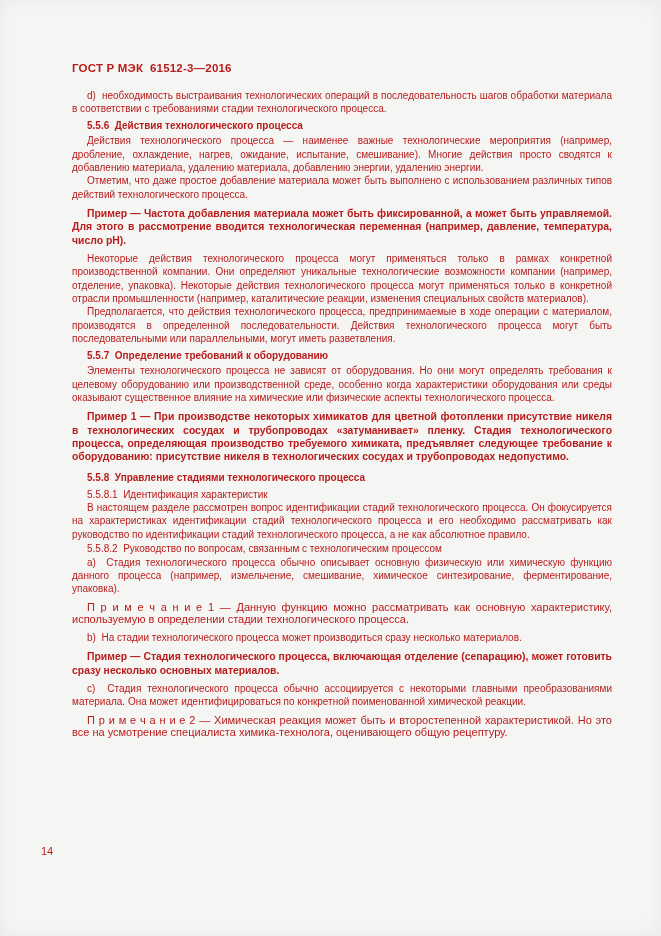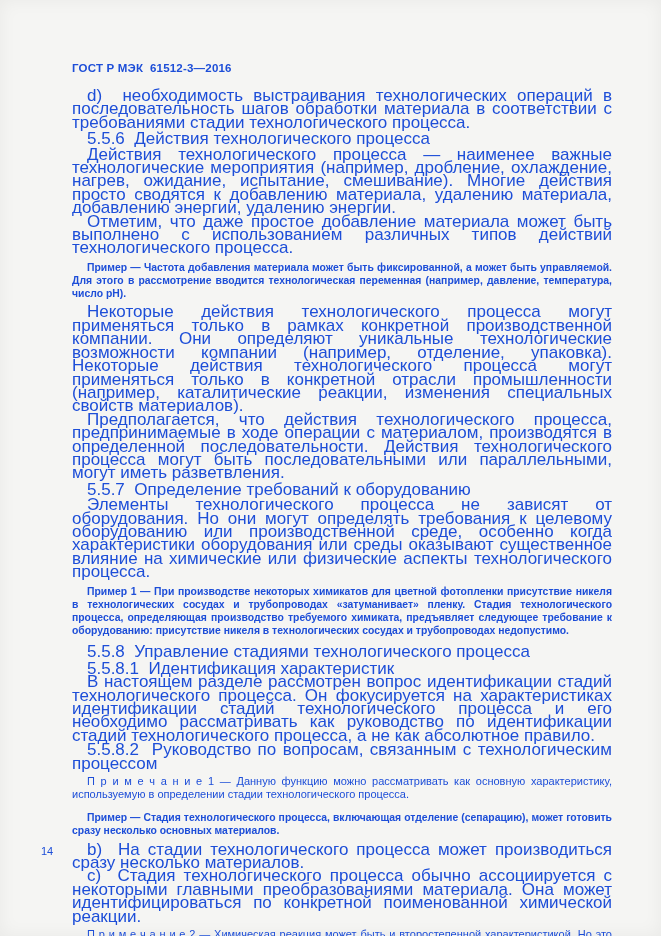--- a/index.html
+++ b/index.html
@@ -2,21 +2,21 @@
 <html><head>
 <meta charset="utf-8">
 <style>
   html, body { margin: 0; padding: 0; }
   .page {
     position: relative;
     width: 661px;
     height: 936px;
     background: #f5f5f3;
     font-family: "Liberation Sans", sans-serif;
-    color: #1d4ed8;
+    color: #b91c1c;
     overflow: hidden;
     box-shadow: inset 0 0 18px rgba(0,0,0,0.05);
   }
   .doc-header {
     position: absolute;
     left: 72px;
     top: 62px;
     font-size: 11.5px;
     font-weight: bold;
     letter-spacing: 0.2px;
@@ -25,27 +25,27 @@
   .content {
     position: absolute;
     left: 72px;
     top: 89px;
     width: 540px;
     display: flex;
     flex-direction: column;
   }
   .blk {
     margin: 0;
-    font-size: 17px;
+    font-size: 10px;
     line-height: 13.4px;
     text-align: justify;
     text-indent: 15px;
   }
   .blk-heading {
-    font-weight: normal;
+    font-weight: bold;
     margin: 3px 0 2px 0;
   }
   .blk-subheading { margin: 1px 0 0 0; }
   .blk-example, .blk-example-cont {
     font-size: 10.4px;
     font-weight: bold;
     line-height: 13.2px;
     margin: 6px 0 5px 0;
   }
   .blk-example-cont { margin: -5px 0 5px 0; }
@@ -75,21 +75,22 @@
       <p class="blk blk-example">Пример — Частота добавления материала может быть фиксированной, а может быть управляемой. Для этого в рассмотрение вводится технологическая переменная (например, давление, температура, число pH).</p>
       <p class="blk blk-para">Некоторые действия технологического процесса могут применяться только в рамках конкретной производственной компании. Они определяют уникальные технологические возможности компании (например, отделение, упаковка). Некоторые действия технологического процесса могут применяться только в конкретной отрасли промышленности (например, каталитические реакции, изменения специальных свойств материалов).</p>
       <p class="blk blk-para">Предполагается, что действия технологического процесса, предпринимаемые в ходе операции с материалом, производятся в определенной последовательности. Действия технологического процесса могут быть последовательными или параллельными, могут иметь разветвления.</p>
       <p class="blk blk-heading">5.5.7&nbsp; Определение требований к оборудованию</p>
       <p class="blk blk-para">Элементы технологического процесса не зависят от оборудования. Но они могут определять требования к целевому оборудованию или производственной среде, особенно когда характеристики оборудования или среды оказывают существенное влияние на химические или физические аспекты технологического процесса.</p>
       <p class="blk blk-example">Пример 1 — При производстве некоторых химикатов для цветной фотопленки присутствие никеля в технологических сосудах и трубопроводах «затуманивает» пленку. Стадия технологического процесса, определяющая производство требуемого химиката, предъявляет следующее требование к оборудованию: присутствие никеля в технологических сосудах и трубопроводах недопустимо.</p>
       <p class="blk blk-heading">5.5.8&nbsp; Управление стадиями технологического процесса</p>
       <p class="blk blk-subheading">5.5.8.1&nbsp; Идентификация характеристик</p>
       <p class="blk blk-para">В настоящем разделе рассмотрен вопрос идентификации стадий технологического процесса. Он фокусируется на характеристиках идентификации стадий технологического процесса и его необходимо рассматривать как руководство по идентификации стадий технологического процесса, а не как абсолютное правило.</p>
       <p class="blk blk-subheading">5.5.8.2&nbsp; Руководство по вопросам, связанным с технологическим процессом</p>
+      <p class="blk blk-para">a)&nbsp; Стадия технологического процесса обычно описывает основную физическую или химическую функцию данного процесса (например, измельчение, смешивание, химическое синтезирование, ферментирование, упаковка).</p>
       <p class="blk blk-note">П р и м е ч а н и е 1 — Данную функцию можно рассматривать как основную характеристику, используемую в определении стадии технологического процесса.</p>
+      <p class="blk blk-para">b)&nbsp; На стадии технологического процесса может производиться сразу несколько материалов.</p>
       <p class="blk blk-example">Пример — Стадия технологического процесса, включающая отделение (сепарацию), может готовить сразу несколько основных материалов.</p>
-      <p class="blk blk-para">b)&nbsp; На стадии технологического процесса может производиться сразу несколько материалов.</p>
       <p class="blk blk-para">c)&nbsp; Стадия технологического процесса обычно ассоциируется с некоторыми главными преобразованиями материала. Она может идентифицироваться по конкретной поименованной химической реакции.</p>
       <p class="blk blk-note">П р и м е ч а н и е 2 — Химическая реакция может быть и второстепенной характеристикой. Но это все на усмотрение специалиста химика-технолога, оценивающего общую рецептуру.</p>
     </div>
 
   <div class="page-number">14</div>
 </div>
 
 </body></html>

